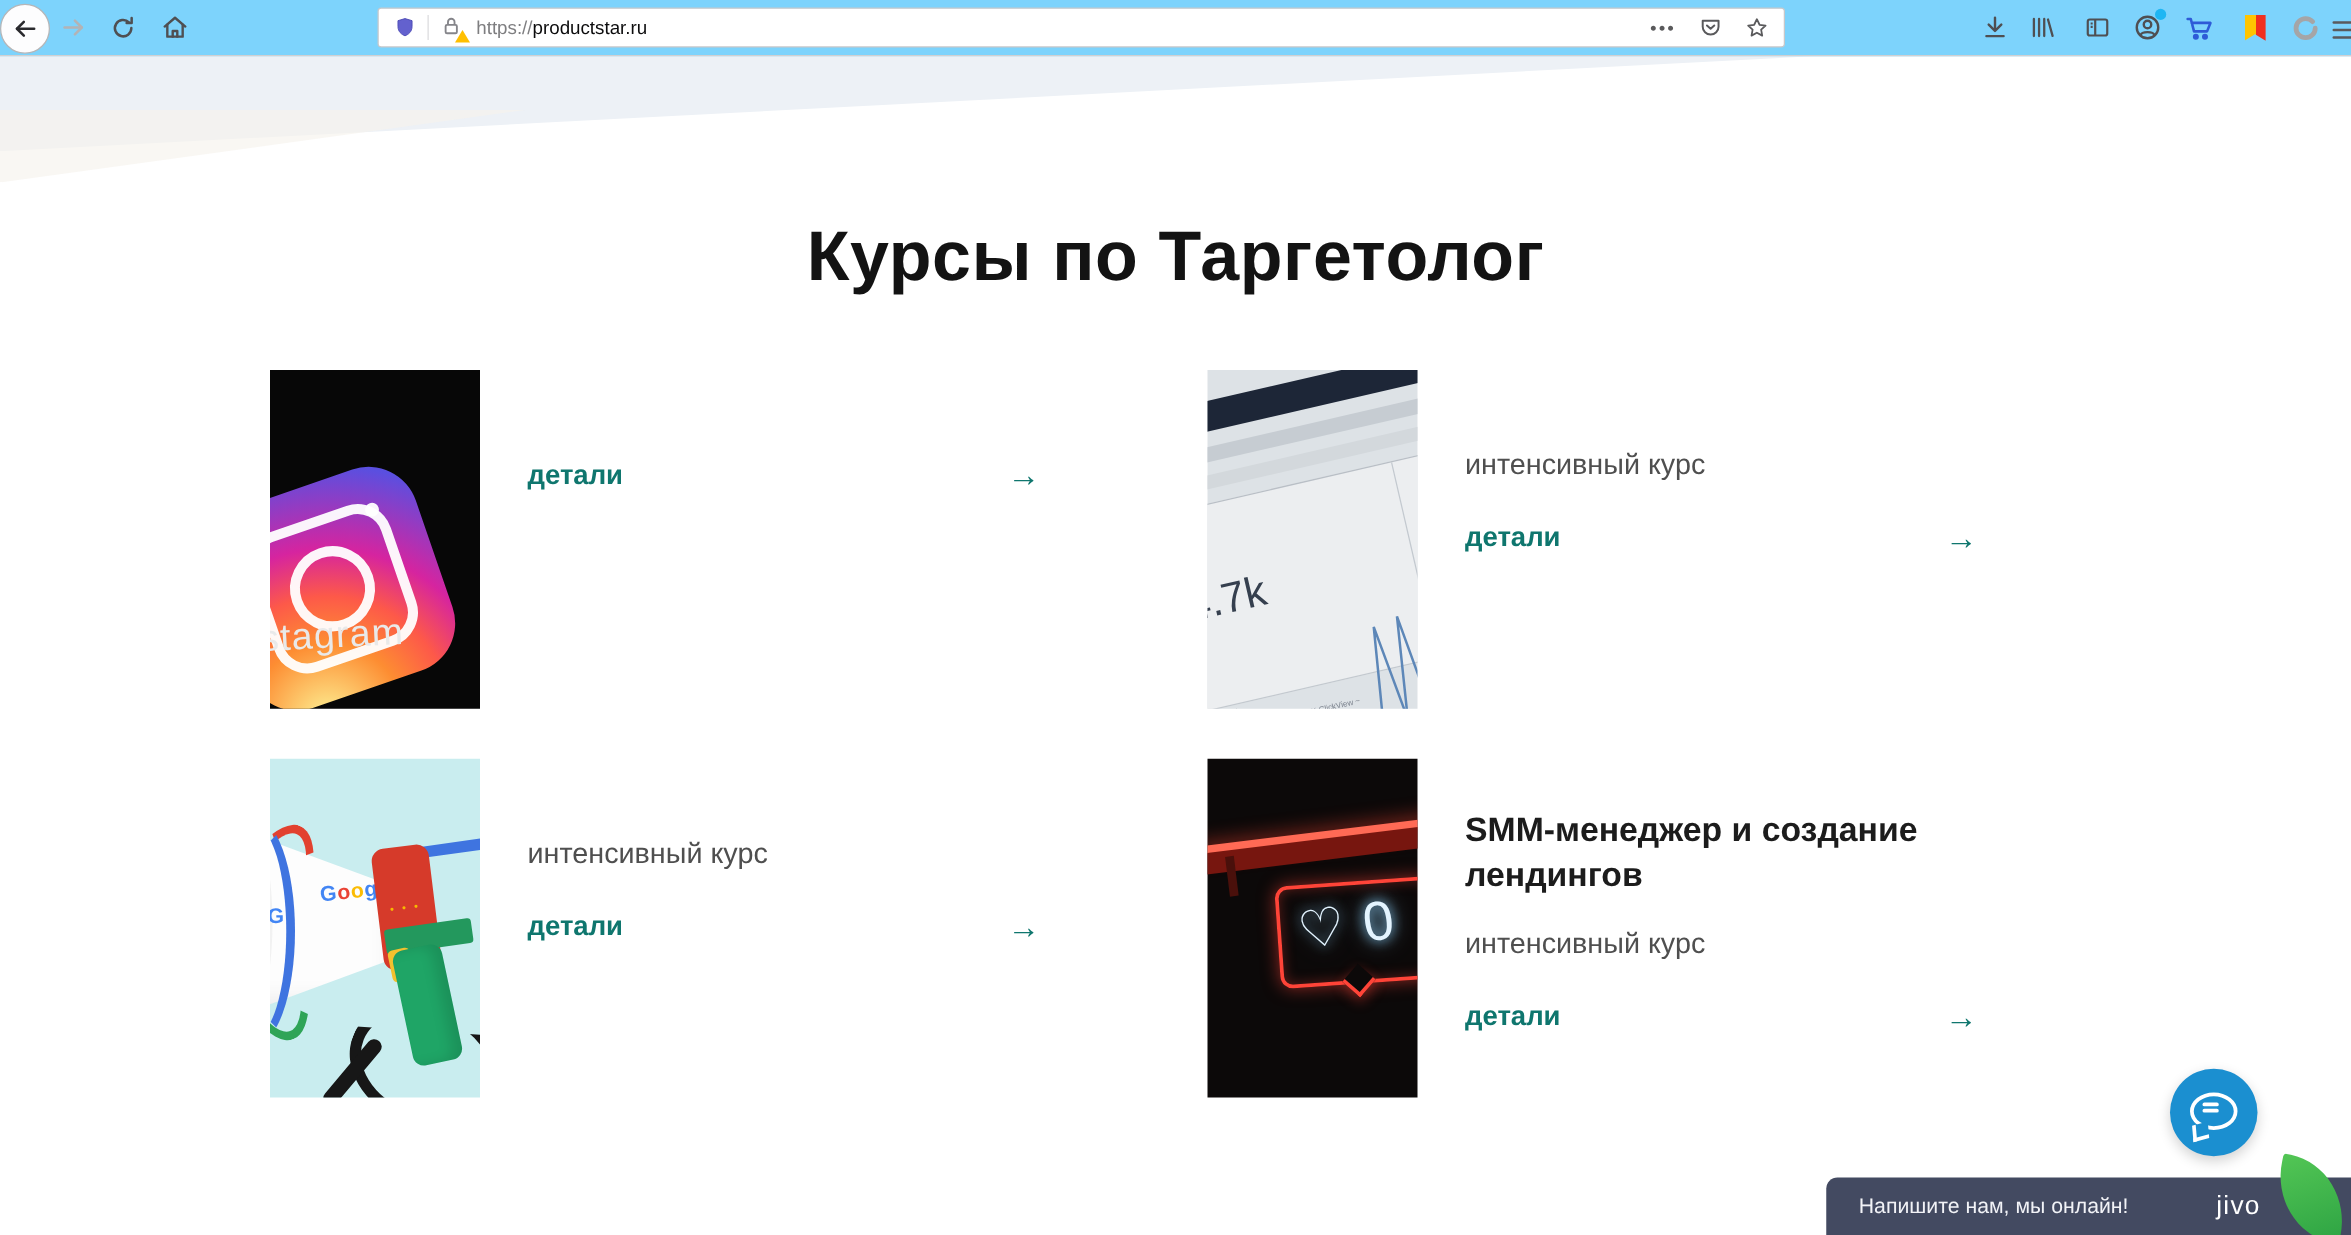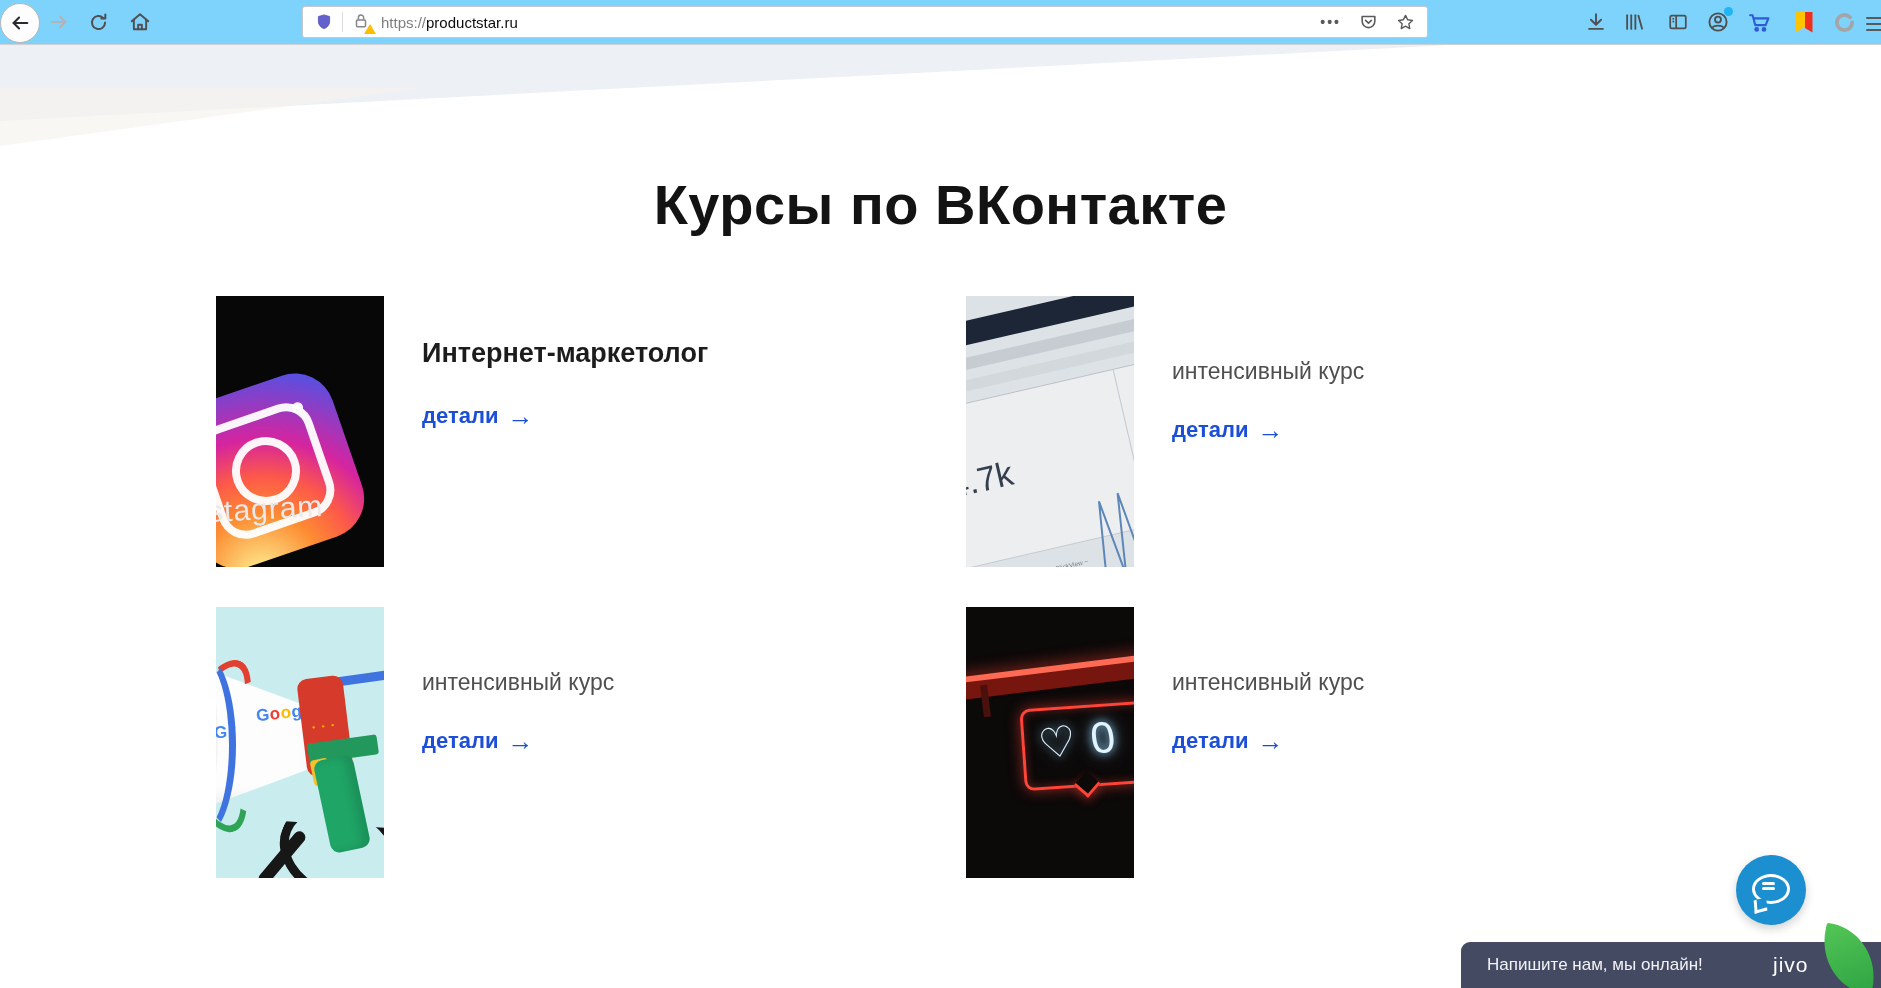--- a/index.html
+++ b/index.html
@@ -47,22 +47,22 @@
   
   .page-title{position:absolute;left:0;top:172px;width:1881px;text-align:center;
               font-size:56px;font-weight:bold;color:#131313;letter-spacing:.5px;}
   .grid{position:absolute;left:216px;top:296px;display:grid;
         grid-template-columns:750px 750px;grid-row-gap:40px;}
   .card{display:flex;}
   .card .photo{width:168px;height:271px;position:relative;overflow:hidden;flex:none;}
   .cardtext{margin-left:38px;padding-top:39px;width:410px;}
   .ctitle{font-size:27px;line-height:36px;font-weight:bold;color:#1c1c1c;}
   .csub{margin-top:22px;font-size:23px;line-height:28px;color:#4f4f4f;}
-  .clink{margin-top:32px;font-size:22px;line-height:26px;font-weight:bold;color:#1d4ed8;
-         cursor:pointer;display:flex;align-items:center;}
+  .clink{margin-top:32px;font-size:22px;line-height:26px;font-weight:bold;color:#0f766e;
+         cursor:pointer;display:flex;align-items:center;justify-content:space-between;}
   .clink .arr{margin-left:9px;font-weight:normal;font-size:26px;line-height:22px;}
 
   
   .art-insta{background:#070707;}
   .ig-icon{position:absolute;left:-36px;top:90px;width:172px;height:170px;border-radius:40px;
            transform:rotate(-19deg);
            background:radial-gradient(circle at 28% 108%,#fdf497 0%,#fd8d32 28%,#fd5949 45%,#d6249f 62%,#5a4fe0 92%);}
   .ig-frame{position:absolute;left:26px;top:26px;right:26px;bottom:26px;
             border:8px solid rgba(255,255,255,.95);border-radius:28px;}
   .ig-lens{position:absolute;left:50%;top:50%;width:52px;height:52px;margin:-34px 0 0 -34px;
@@ -268,35 +268,34 @@
     <div class="hamb">
         <div></div>
         <div></div>
         <div></div>
       </div>
   </div>
 
   <div class="wedge"></div>
   <div class="wedge2"></div>
 
-  <h1 class="page-title" style="margin:0;">Курсы по ВКонтакте</h1>
+  <h1 class="page-title" style="margin:0;">Курсы по Таргетолог</h1>
 
   <div class="grid">
 
     <div class="card">
       <div class="photo art-insta">
         <div class="ig-icon">
           <div class="ig-frame"></div>
             <div class="ig-lens"></div>
             <div class="ig-dot"></div>
         </div>
         <div class="ig-word">stagram</div>
       </div>
       <div class="cardtext">
-        <div class="ctitle">Интернет-маркетолог</div>
         <div class="clink">
             <span>детали</span>
             <span class="arr">→</span>
           </div>
       </div>
     </div>
 
     <div class="card">
       <div class="photo art-dash">
         <div class="dash">
@@ -358,20 +357,21 @@
         <div class="ne-ledge-top"></div>
           <div class="ne-ledge"></div>
           <div class="ne-bracket"></div>
         <div class="ne-bubble">
           <div class="ne-tail"></div>
           <div class="ne-heart">♡</div>
           <div class="ne-zero">0</div>
         </div>
       </div>
       <div class="cardtext">
+        <div class="ctitle">SMM-менеджер и создание лендингов</div>
         <div class="csub">интенсивный курс</div>
         <div class="clink">
             <span>детали</span>
             <span class="arr">→</span>
           </div>
       </div>
     </div>
 
   </div>
 

